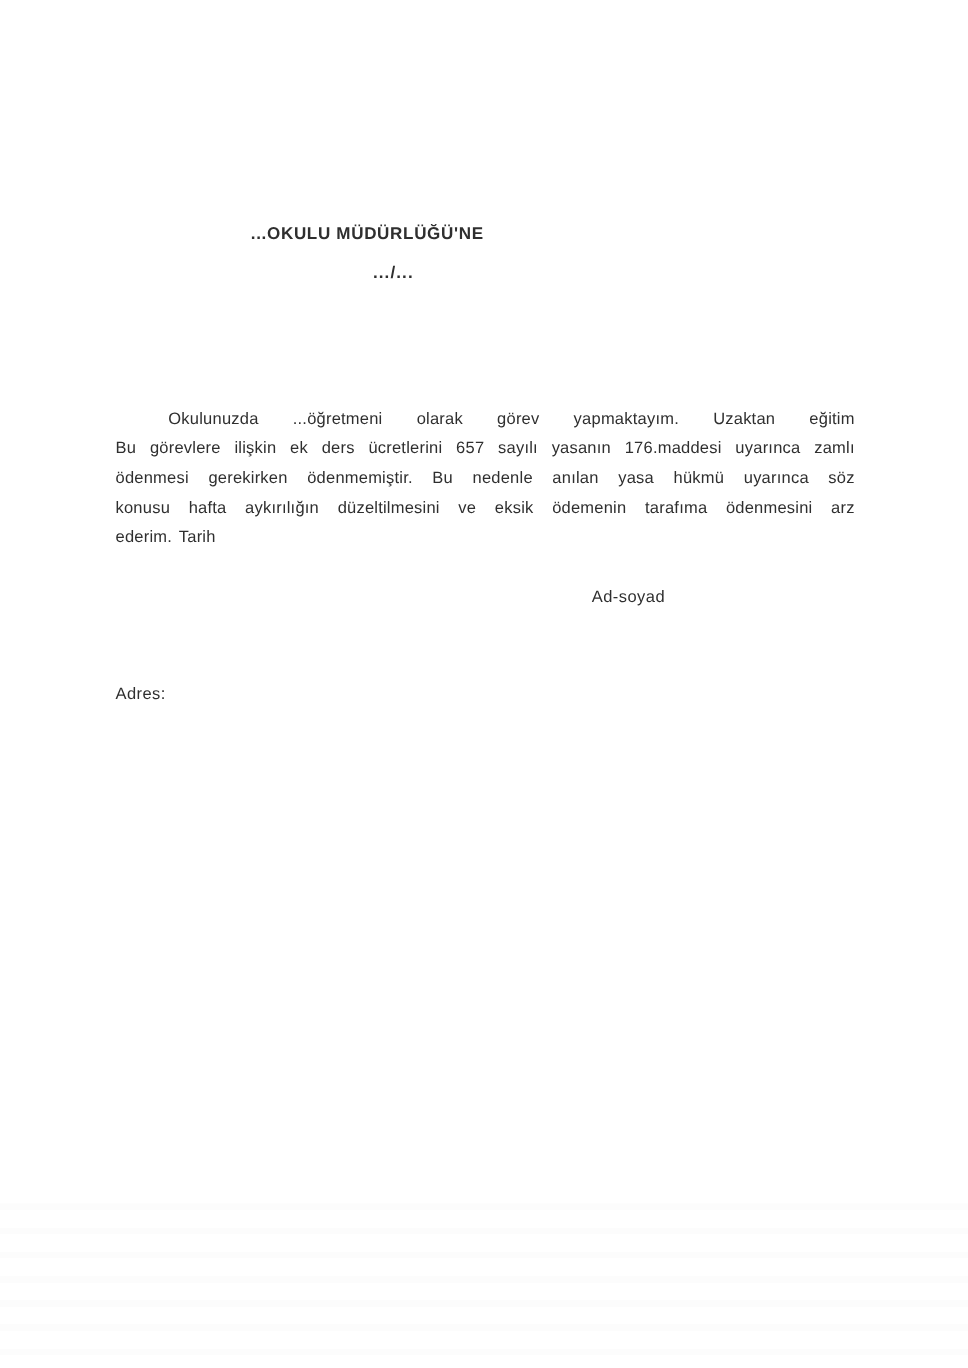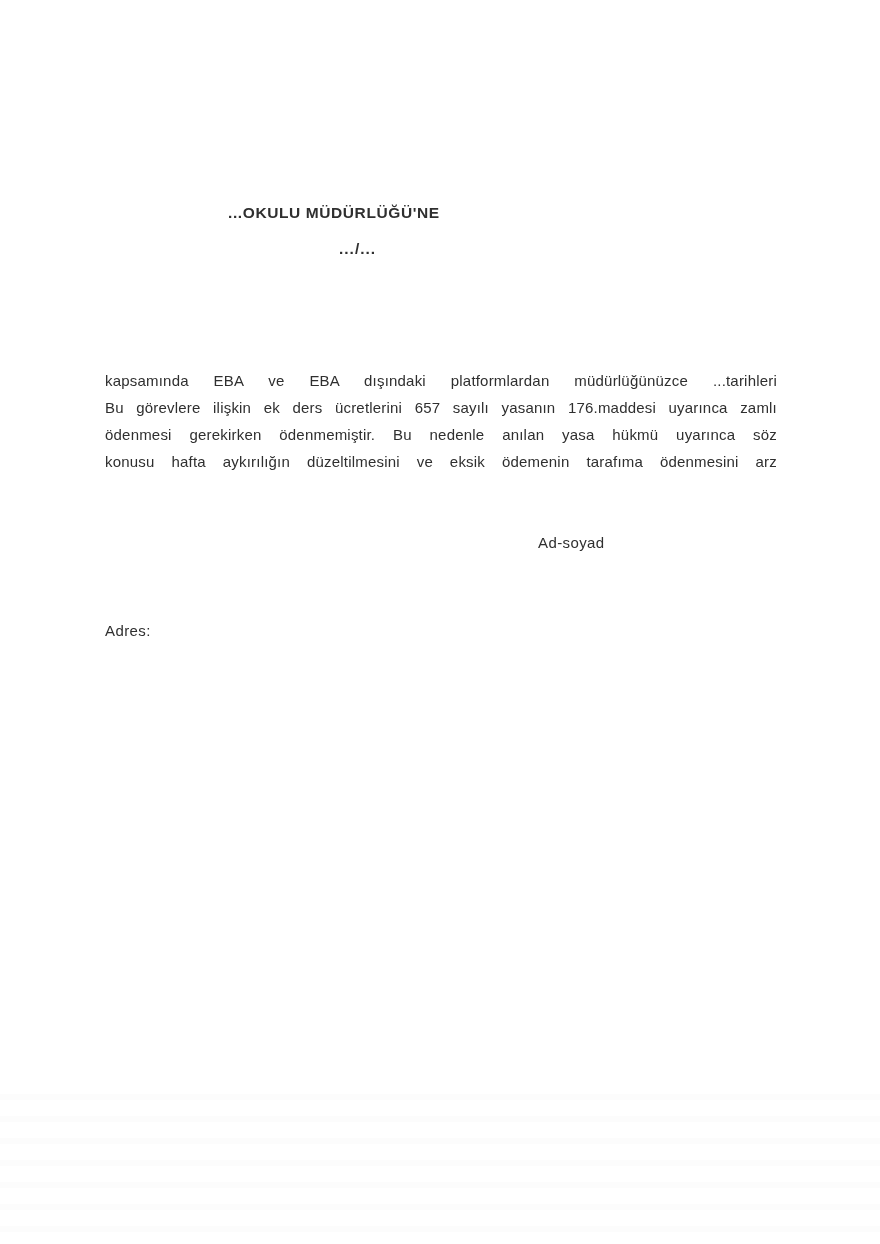--- a/index.html
+++ b/index.html
@@ -93,24 +93,25 @@
 </head>
 <body>
 
 <div class="page">
 
   <div class="heading">...OKULU MÜDÜRLÜĞÜ'NE</div>
 
   <div class="date-line">.../...</div>
 
   <div class="body-block">
-    <div class="body-line">kapsamında EBA ve EBA dışındaki platformlardan müdürlüğünüzce ...tarihleri</div>
+    <div class="body-line first">Okulunuzda ...öğretmeni olarak görev yapmaktayım. Uzaktan eğitim</div>
     <div class="body-line">Bu görevlere ilişkin ek ders ücretlerini 657 sayılı yasanın 176.maddesi uyarınca zamlı</div>
     <div class="body-line">ödenmesi gerekirken ödenmemiştir. Bu nedenle anılan yasa hükmü uyarınca söz</div>
     <div class="body-line">konusu hafta aykırılığın düzeltilmesini ve eksik ödemenin tarafıma ödenmesini arz</div>
+    <div class="body-line last">ederim. Tarih</div>
   </div>
 
   <div class="signature">Ad-soyad</div>
 
   <div class="address">Adres:</div>
 
   <div class="scan-noise"></div>
 
 </div>
 

